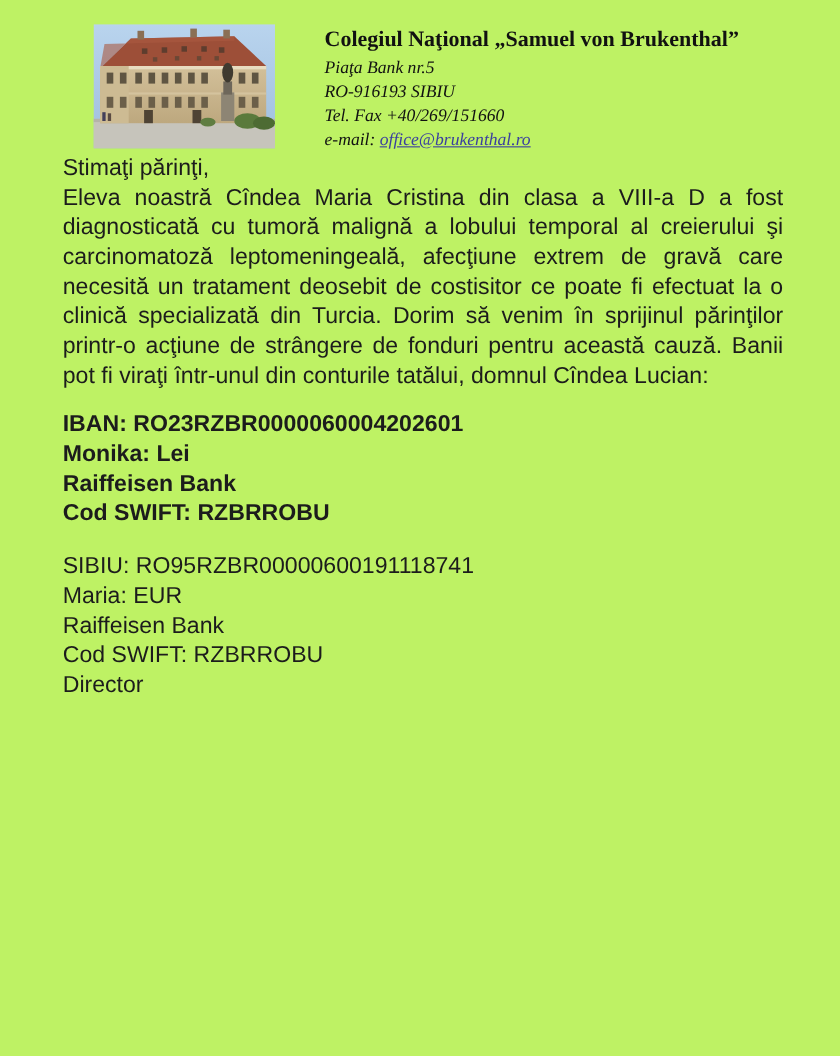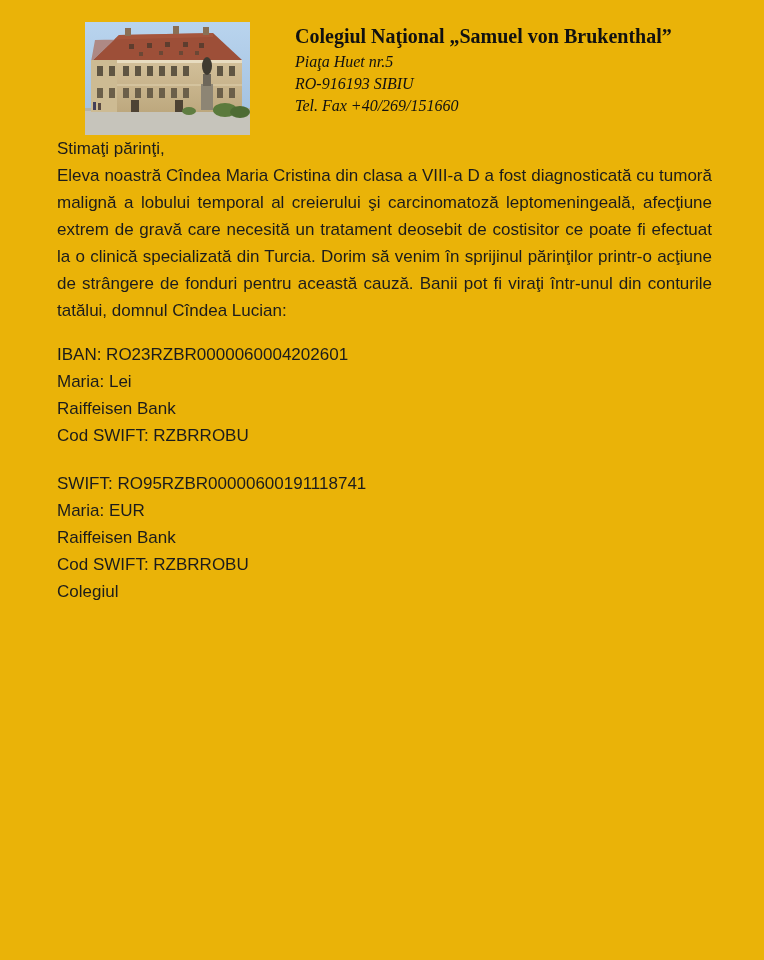--- a/index.html
+++ b/index.html
@@ -1,21 +1,21 @@
 <!DOCTYPE html>
 <html lang="ro"><head>
 <meta charset="utf-8">
 <style>
   * { box-sizing: border-box; }
   html, body { margin: 0; padding: 0; background: #ffffff; }
   .page {
     position: relative;
     width: 764px;
     height: 960px;
-    background: #eab308;
+    background: #bef264;
     font-family: "Liberation Sans", "DejaVu Sans", sans-serif;
     color: #1c1c1c;
     overflow: hidden;
   }
 
   
   .letterhead {
     display: flex;
     align-items: flex-start;
     padding: 22px 0 0 85px;
@@ -47,28 +47,28 @@
   }
   .email-line .email-link {
     color: #3a3f9f;
     text-decoration: underline;
     cursor: pointer;
   }
 
   
   .letter-body {
     padding: 0 52px 0 57px;
-    font-size: 17px;
+    font-size: 21px;
     line-height: 27px;
   }
   .letter-body p { margin: 0; }
   .salutation      { margin-top: 77px; }
   .main-paragraph  { margin-top: 24px; text-align: justify; }
   .main-paragraph strong { font-weight: normal; }
-  .account-block-1 { margin-top: 17px; }
+  .account-block-1 { margin-top: 17px; font-weight: bold; }
   .account-block-2 { margin-top: 21px; }
   .account-line    { line-height: 27px; }
   .thanks-line     { margin-top: 24px; }
   .closing-line    { margin-top: 31px; }
   .signature-name  { margin-top: 15px; }
   .signature-title { margin-top: 18px; }
 </style>
 </head>
 <body>
 
@@ -154,45 +154,48 @@
         <ellipse cx="155" cy="90" rx="10" ry="6" fill="#4d6b33"></ellipse>
         <ellipse cx="104" cy="89" rx="7" ry="4" fill="#5f7d41"></ellipse>
 
         <rect x="8" y="80" width="3" height="8" fill="#44405a"></rect>
         <rect x="13" y="81" width="3" height="7" fill="#5a4a42"></rect>
       </svg>
     </div>
 
     <div class="letterhead-text">
       <div class="school-name">Colegiul Naţional „Samuel von Brukenthal”</div>
-      <div class="addr">Piaţa Huet nr.5</div>
+      <div class="addr">Piaţa Bank nr.5</div>
       <div class="addr">RO-916193 SIBIU</div>
       <div class="addr">Tel. Fax +40/269/151660</div>
+      <div class="addr email-line">
+        <span>e-mail: </span><a class="email-link">office@brukenthal.ro</a>
+      </div>
     </div>
   </header>
 
   <main class="letter-body">
 
     <p class="salutation">Stimaţi părinţi,</p>
 
     <p class="main-paragraph"><span>Eleva noastră </span><strong>Cîndea Maria Cristina</strong><span> din clasa a VIII-a D a fost diagnosticată cu tumoră malignă a lobului temporal al creierului şi carcinomatoză leptomeningeală, afecţiune extrem de gravă care necesită un tratament deosebit de costisitor ce poate fi efectuat la o clinică specializată din Turcia. Dorim să venim în sprijinul părinţilor printr-o acţiune de strângere de fonduri pentru această cauză. Banii pot fi viraţi într-unul din conturile tatălui, domnul Cîndea Lucian:</span></p>
 
     <div class="account-block-1">
       <div class="account-line">IBAN: RO23RZBR0000060004202601</div>
-      <div class="account-line">Maria: Lei</div>
+      <div class="account-line">Monika: Lei</div>
       <div class="account-line">Raiffeisen Bank</div>
       <div class="account-line">Cod SWIFT: RZBRROBU</div>
     </div>
 
     <div class="account-block-2">
-      <div class="account-line">SWIFT: RO95RZBR00000600191118741</div>
+      <div class="account-line">SIBIU: RO95RZBR00000600191118741</div>
       <div class="account-line">Maria: EUR</div>
       <div class="account-line">Raiffeisen Bank</div>
       <div class="account-line">Cod SWIFT: RZBRROBU</div>
     </div>
 
 
 
 
-    <p class="signature-title">Colegiul</p>
+    <p class="signature-title">Director</p>
 
   </main>
 </div>
 
 </body></html>

